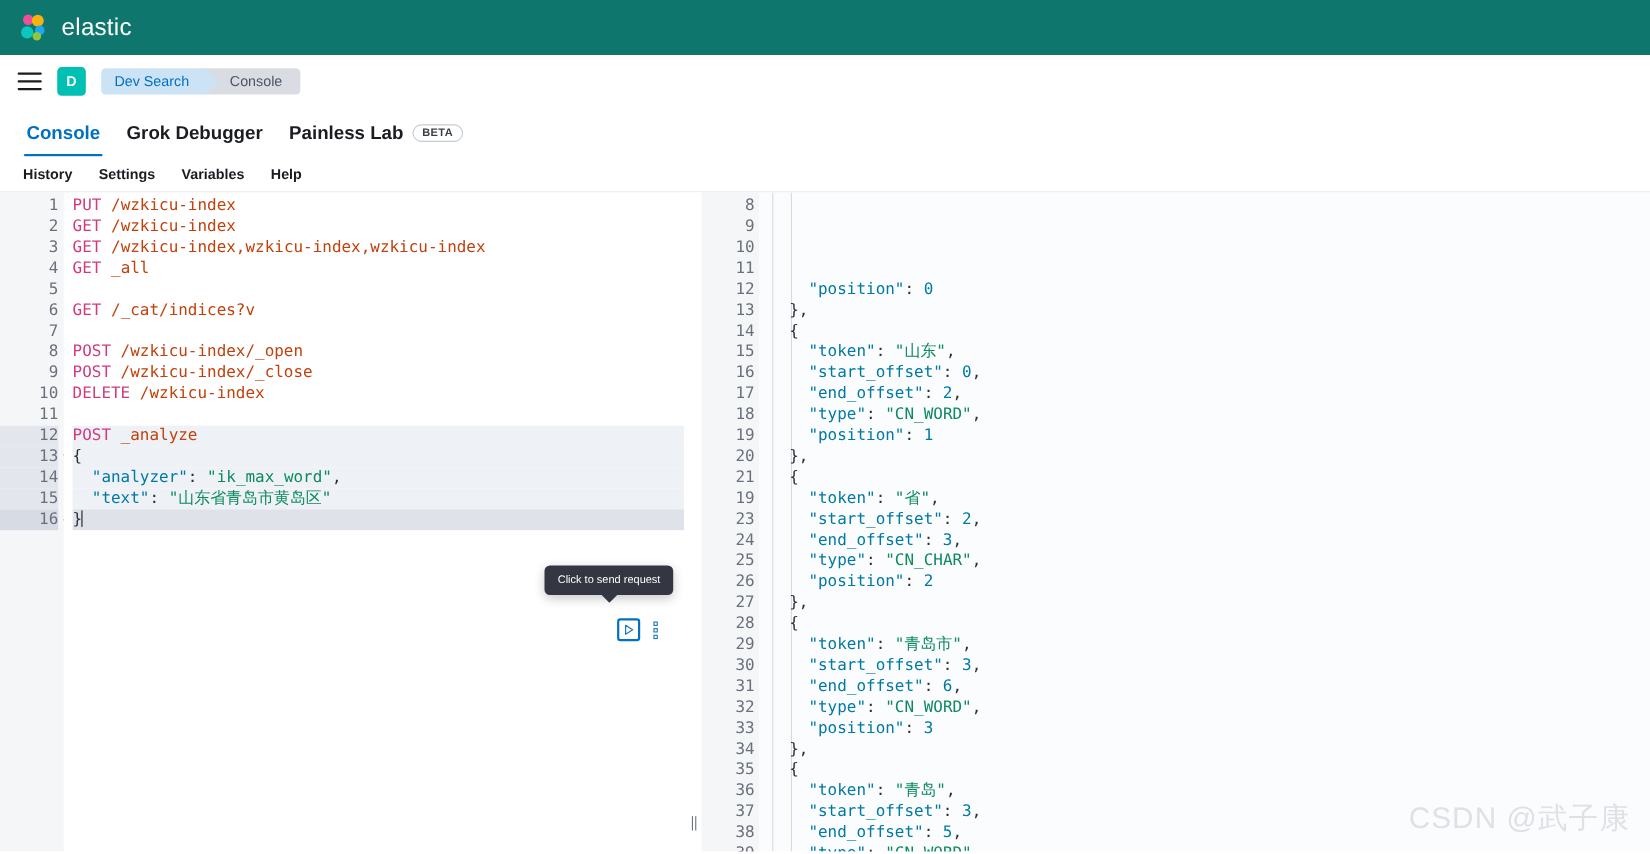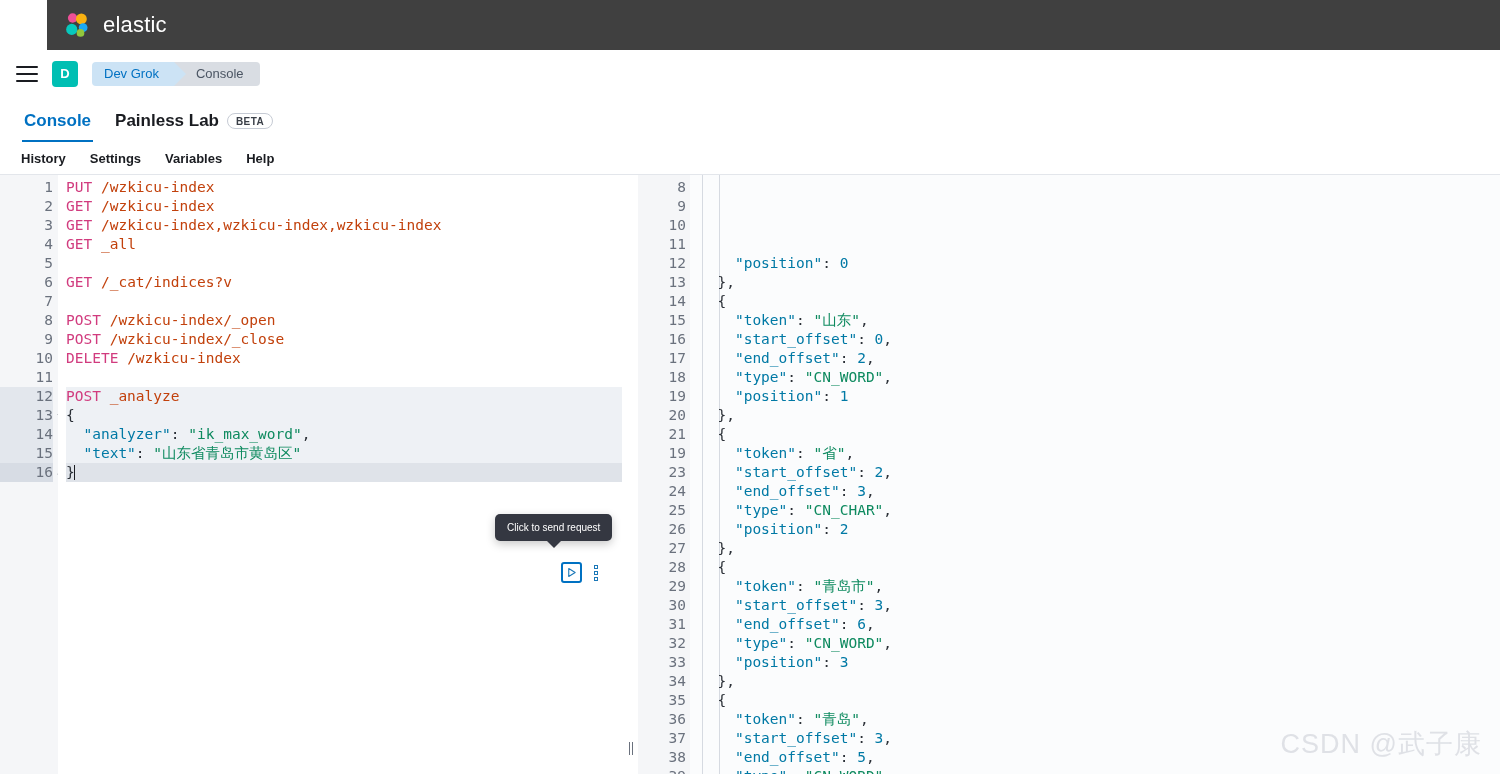--- a/index.html
+++ b/index.html
@@ -8,25 +8,24 @@
     overflow: hidden;
     background: #ffffff;
     font-family: "Liberation Sans", sans-serif;
     -webkit-font-smoothing: antialiased;
   }
 
   
   .topbar {
     position: relative;
     height: 50px;
-    background: #404040;
+    background: #0f766e;
     display: flex;
     align-items: center;
     padding: 0 16px;
-    margin-left: 47px;
   }
   .brand { display: flex; align-items: center; gap: 12px; }
   .elastic-logo { width: 28px; height: 28px; display: block; }
   .brand-name {
     color: #ffffff;
     font-size: 22px;
     letter-spacing: .2px;
     font-weight: 400;
   }
   .global-search {
@@ -396,28 +395,31 @@
 </div>
 
 <div class="breadcrumb-bar">
   <div class="hamburger">
     <span></span>
       <span></span>
       <span></span>
   </div>
   <div class="space-avatar">D</div>
   <div class="crumbs">
-    <div class="crumb first">Dev Grok</div>
+    <div class="crumb first">Dev Search</div>
     <div class="crumb last">Console</div>
   </div>
 </div>
 
 <div class="tabs">
   <div class="tab active">
     <span>Console</span>
+  </div>
+  <div class="tab">
+    <span>Grok Debugger</span>
   </div>
   <div class="tab">
     <span>Painless Lab</span>
     <span class="beta-badge">Beta</span>
   </div>
 </div>
 
 <div class="subnav">
   <div class="subnav-item">History</div>
   <div class="subnav-item">Settings</div>

